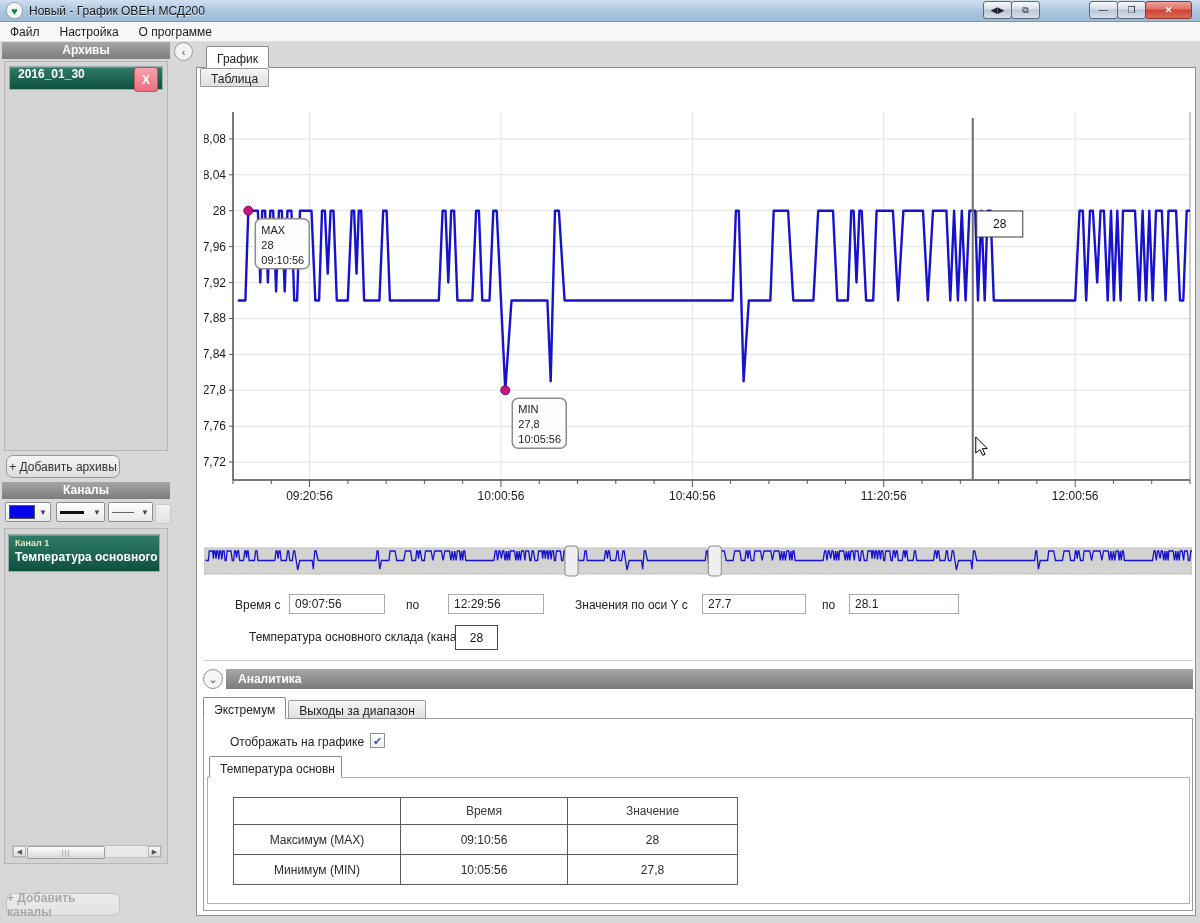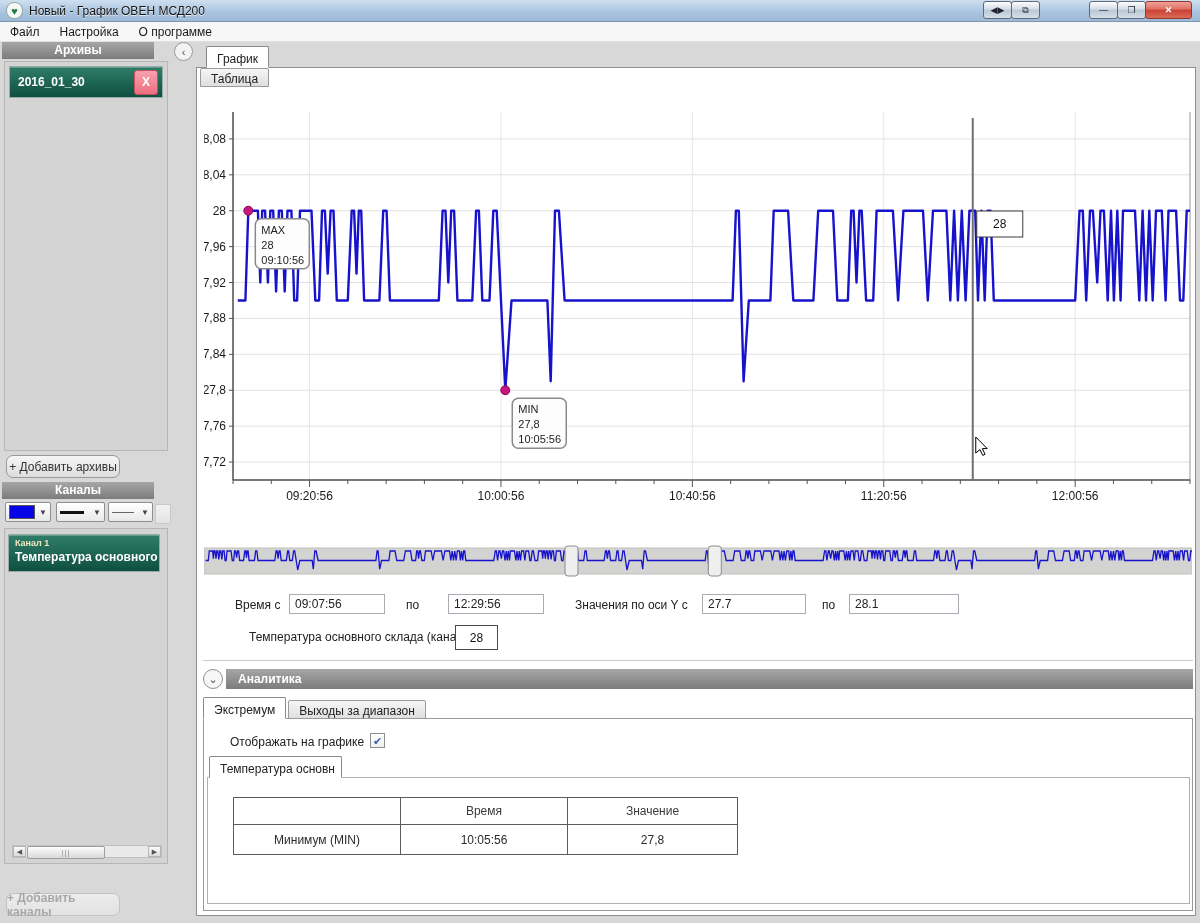--- a/index.html
+++ b/index.html
@@ -19,25 +19,25 @@
     background:linear-gradient(#fdfdfd,#d3dce6 45%,#b9c6d4 50%,#d6dfe9);
     display:flex;align-items:center;justify-content:center;font-size:9px;color:#223;cursor:default;}
   .win-btn+.win-btn{margin-left:-1px;}
   .win-btn.close{min-width:45px;color:#fff;font-weight:bold;
     background:linear-gradient(#f0a29a,#dd6f62 45%,#cc4034 50%,#d96a57);border-color:#8f3730;}
   
   #menubar{position:absolute;left:0;top:22px;width:1200px;height:19px;background:#f7f7f7;
     border-bottom:1px solid #e0e0e0;display:flex;align-items:center;}
   .menu-item{font-size:12px;color:#1a1a1a;padding:0 10px;}
   
-  .section-header{position:absolute;left:2px;width:152px;height:17px;line-height:17px;
+  .section-header{position:absolute;left:2px;width:168px;height:17px;line-height:17px;
     background:linear-gradient(#a6a6a6,#7c7c7c);color:#fff;font-size:12px;font-weight:bold;text-align:center;}
   .list-box{position:absolute;left:4px;width:164px;background:#d4d4d4;border:1px solid #b6b6b6;box-sizing:border-box;}
   .teal-item{background:linear-gradient(#2f7d69,#0f5040);border:1px solid #9aa;box-shadow:inset 0 1px 0 rgba(255,255,255,.25);box-sizing:border-box;}
-  #archive-item{position:absolute;left:4px;top:4px;width:154px;height:32px;display:flex;align-items:center;}
+  #archive-item{position:absolute;left:4px;top:4px;width:154px;height:24px;display:flex;}
   #archive-name{color:#fff;font-size:12px;font-weight:bold;padding-left:8px;flex:1;}
   #archive-close{width:22px;height:23px;margin-right:4px;border-radius:3px;border:1px solid #c85060;
     background:linear-gradient(#f7a2ae,#ec6e7e);color:#fff;font-size:12px;font-weight:bold;
     display:flex;align-items:center;justify-content:center;}
   .gray-btn{position:absolute;height:21px;border:1px solid #979797;border-radius:7px;font-size:12px;color:#333;
     background:linear-gradient(#f6f6f6,#dddddd);display:flex;align-items:center;justify-content:center;}
   .gray-btn.disabled{color:#a8a8a8;border-color:#c2c2c2;background:linear-gradient(#ececec,#e2e2e2);font-weight:bold;}
   .combo{position:absolute;top:502px;height:20px;border:1px solid #8f8f8f;border-radius:2px;
     background:linear-gradient(#ffffff,#e9e9e9);display:flex;align-items:center;justify-content:space-between;
     padding:0 3px;box-sizing:border-box;}
@@ -304,20 +304,25 @@
       </colgroup>
     <thead>
         <tr>
           <th></th>
           <th>Время</th>
           <th>Значение</th>
         </tr>
       </thead>
     <tbody>
         <tr>
+          <td>Максимум (MAX)</td>
+          <td>09:10:56</td>
+          <td>28</td>
+        </tr>
+        <tr>
           <td>Минимум (MIN)</td>
           <td>10:05:56</td>
           <td>27,8</td>
         </tr>
       </tbody>
   </table>
 
 </div>
 
 </body></html>

